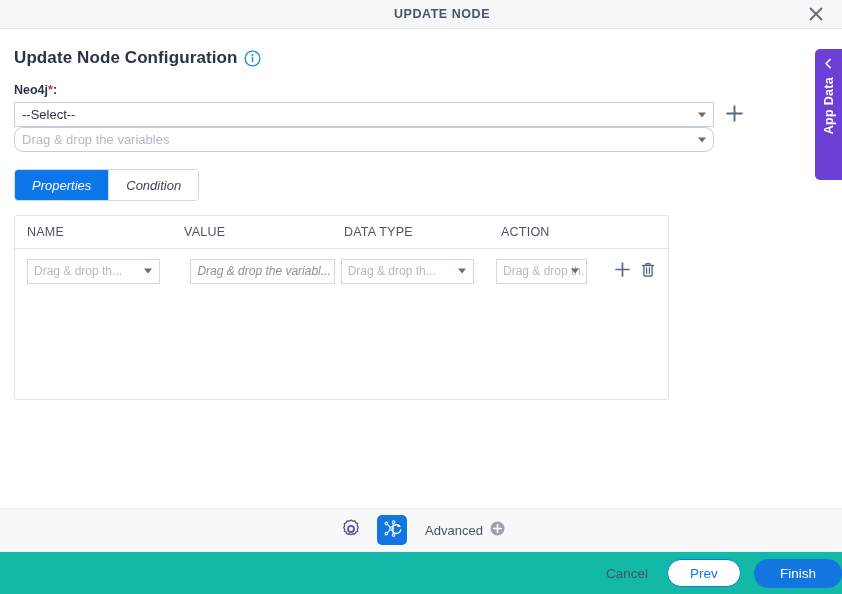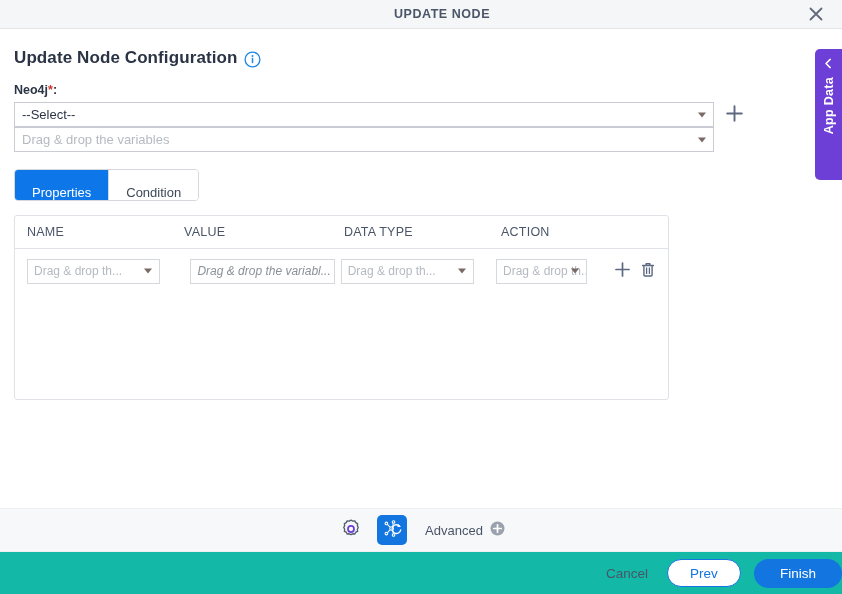--- a/index.html
+++ b/index.html
@@ -79,21 +79,21 @@
     white-space: nowrap;
   }
 
   
   .content {
     padding: 0 14px;
     position: relative;
   }
   .page-title-row {
     display: flex;
-    align-items: flex-end;
+    align-items: center;
     gap: 7px;
     margin-top: 19px;
   }
   .page-title {
     font-size: 17px;
     font-weight: bold;
     color: #2b3445;
     letter-spacing: .1px;
   }
   .info-icon { display:flex; cursor: pointer; }
@@ -119,21 +119,21 @@
     border: 1px solid #c9cdd3;
     background: #ffffff;
     display: flex;
     align-items: center;
     padding: 0 7px;
     font-size: 13px;
     color: #2b3445;
     position: relative;
     cursor: pointer;
   }
-  .select-box.placeholder { color: #b5bac1; }
+  .select-box.placeholder { color: #b5bac1; border-radius: 9px; }
   .caret {
     position: absolute;
     right: 7px;
     top: 50%;
     transform: translateY(-50%);
     width: 0; height: 0;
     border-left: 4px solid transparent;
     border-right: 4px solid transparent;
     border-top: 5px solid #7a6a66;
   }
@@ -149,26 +149,27 @@
     margin-top: 17px;
     border-radius: 4px;
     overflow: hidden;
     width: fit-content;
     border: 1px solid #d5d9de;
   }
   .tab {
     padding: 0 17px;
     height: 30px;
     display: flex;
-    align-items: flex-end;
+    align-items: center;
     font-size: 13px;
     background: #ffffff;
     color: #3c4858;
     cursor: pointer;
     border-right: 1px solid #d5d9de;
+    font-style: italic;
   }
   .tab:last-child { border-right: none; }
   .tab.active {
     background: #0d76e8;
     color: #ffffff;
   }
 
   
   .table-panel {
     margin-top: 14px;

